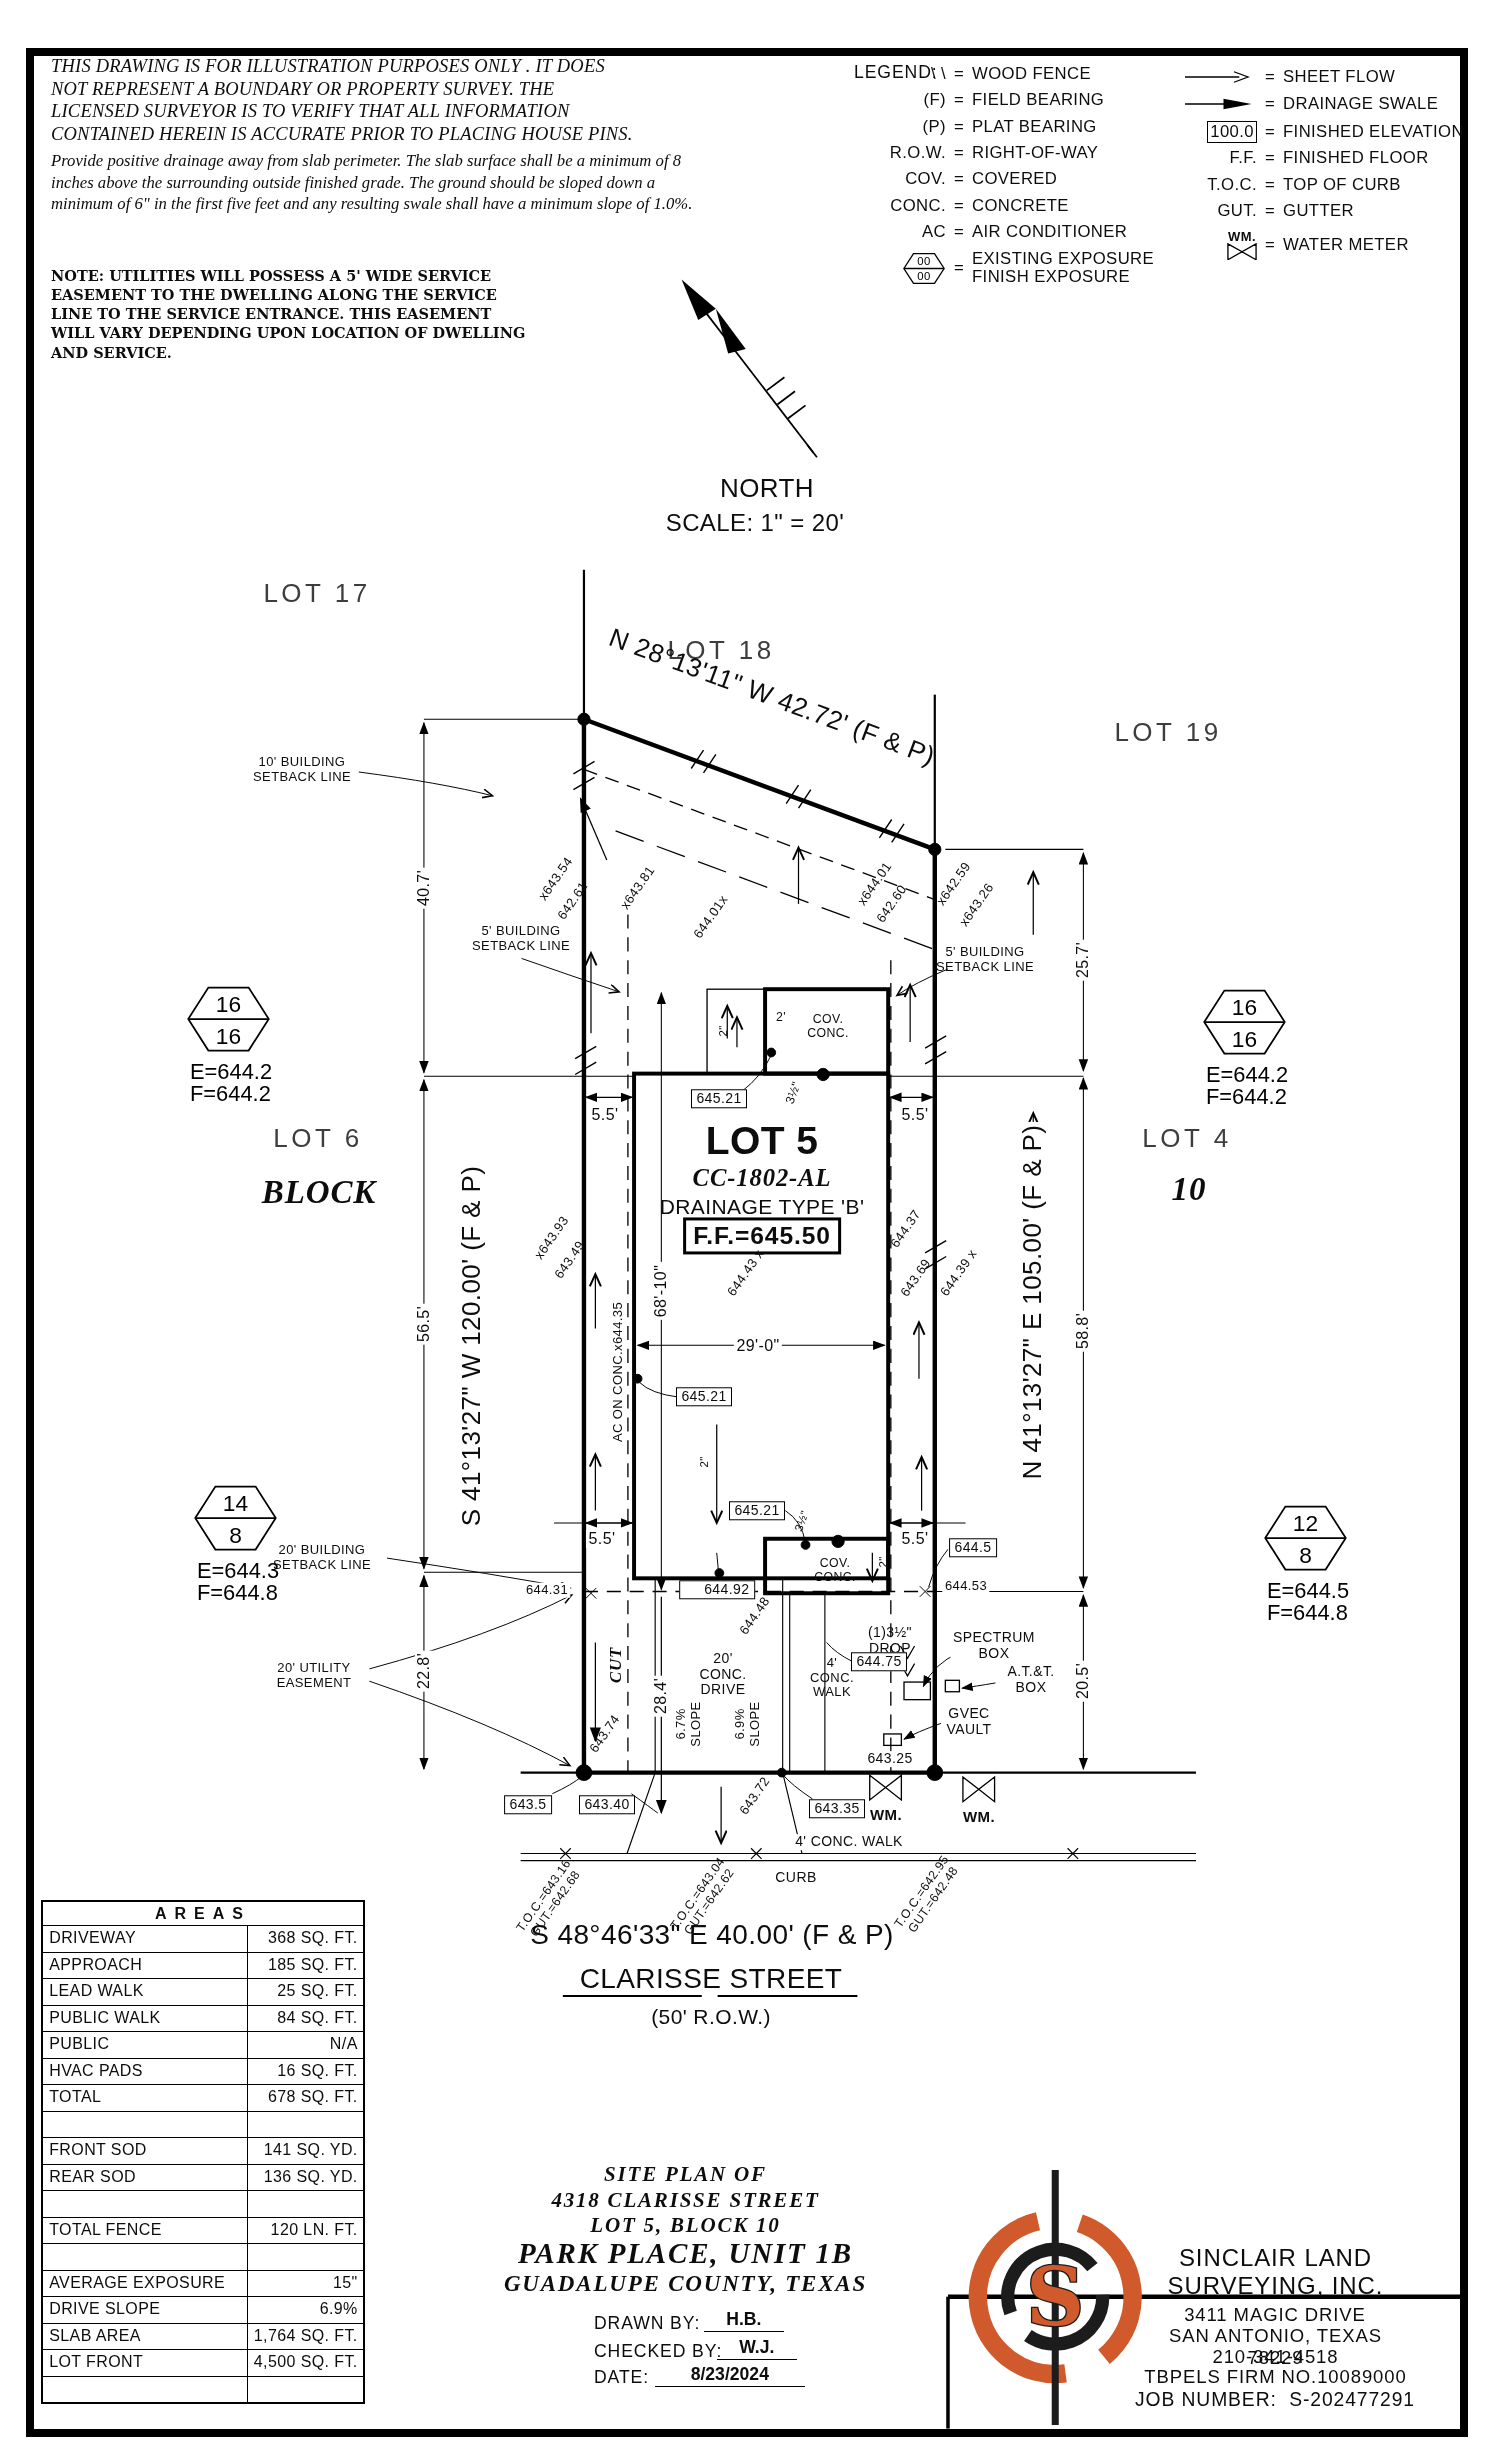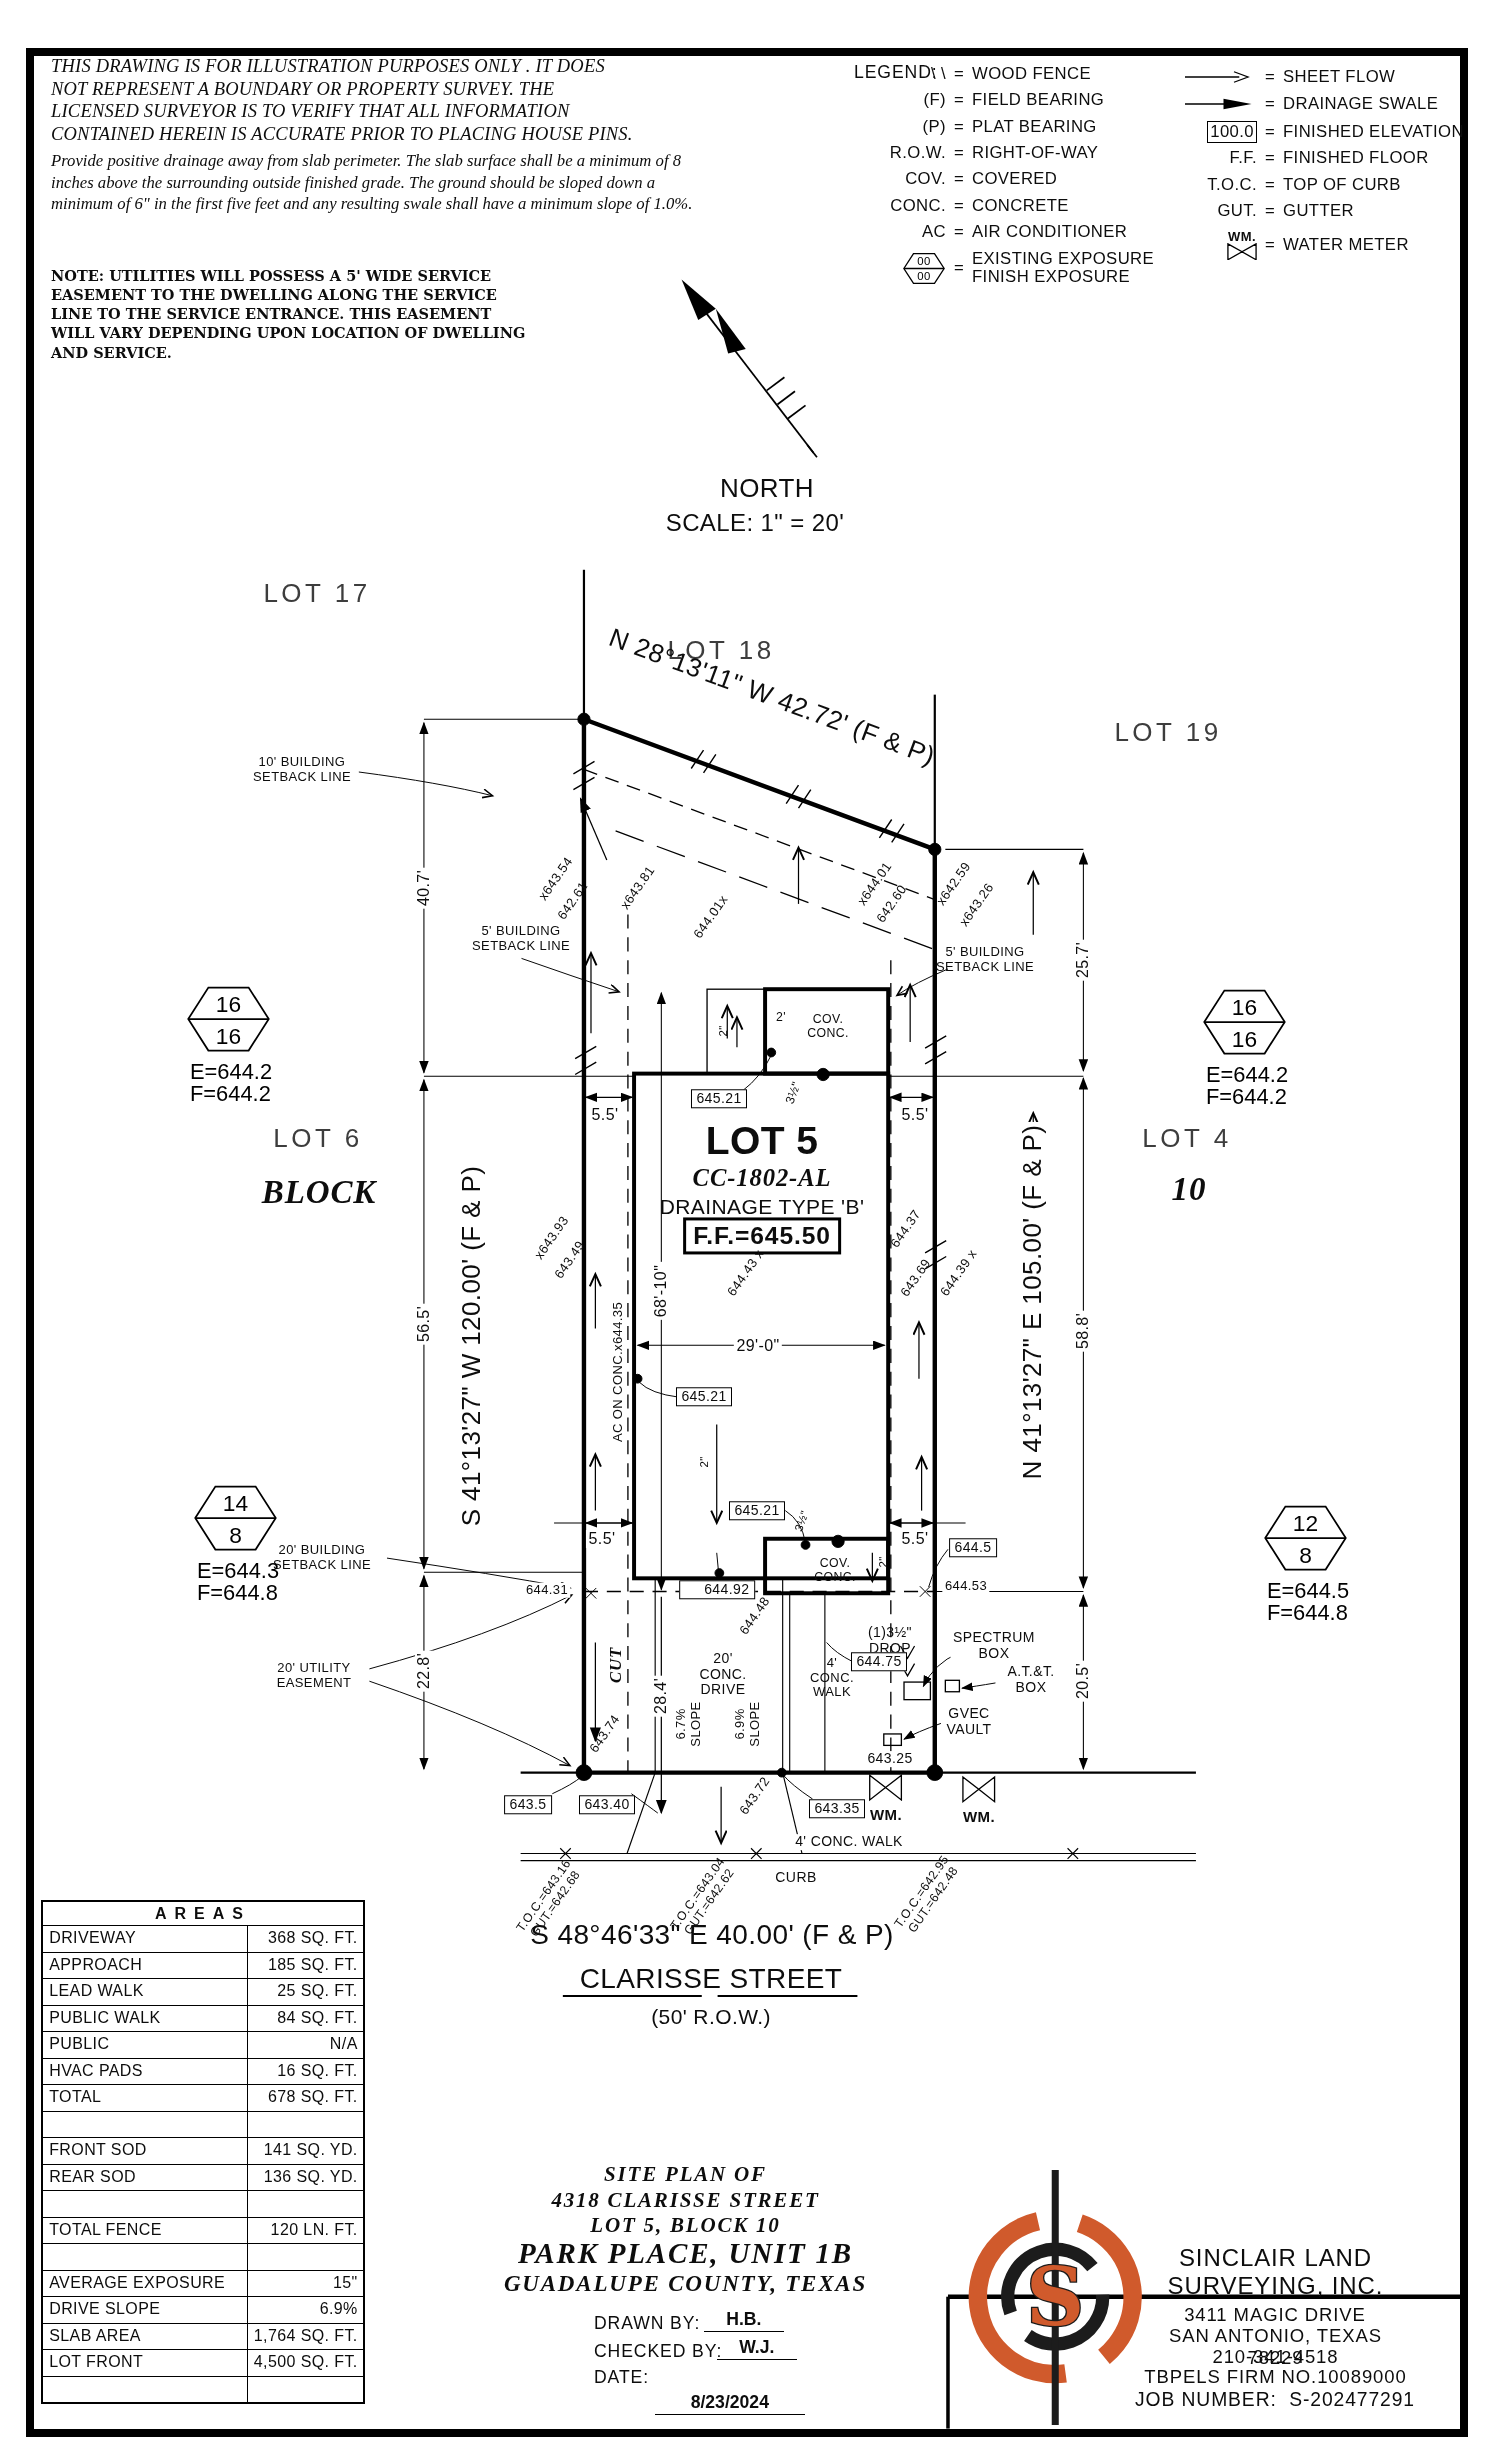--- a/index.html
+++ b/index.html
@@ -569,21 +569,21 @@
       <div class="tl tl1" style="top: 2188px;">4318 CLARISSE STREET</div>
       <div class="tl tl1" style="top: 2213px;">LOT 5, BLOCK 10</div>
       <div class="tl tl2" style="top: 2237px;">PARK PLACE, UNIT 1B</div>
       <div class="tl tl3" style="top: 2271px;">GUADALUPE COUNTY, TEXAS</div>
     </div>
   <span class="sig" style="left:594px;top:2313px;">DRAWN BY:</span>
   <span class="sigval" style="left:704px;top:2309px;min-width:62px;">H.B.</span>
   <span class="sig" style="left:594px;top:2341px;">CHECKED BY:</span>
   <span class="sigval" style="left:717px;top:2337px;min-width:62px;">W.J.</span>
   <span class="sig" style="left:594px;top:2367px;">DATE:</span>
-  <span class="sigval" style="left:655px;top:2364px;min-width:132px;margin-top:28px;">8/23/2024</span>
+  <span class="sigval" style="left:655px;top:2364px;min-width:132px;">8/23/2024</span>
 
   <div class="firm" style="left:1161px;top:2244px;width:229px;font-size:24px;">SINCLAIR LAND</div>
   <div class="firm" style="left:1161px;top:2272px;width:229px;font-size:24px;">SURVEYING, INC.</div>
   <div class="firm" style="left:1152px;top:2304px;width:246px;font-size:18.5px;">3411 MAGIC DRIVE</div>
   <div class="firm" style="left:1139px;top:2325px;width:273px;font-size:18.5px;">SAN ANTONIO, TEXAS 78229</div>
   <div class="firm" style="left:1161px;top:2346px;width:229px;font-size:18.5px;">210-341-4518</div>
   <div class="firm" style="left:1139px;top:2366px;width:273px;font-size:18.5px;">TBPELS FIRM NO.10089000</div>
   <div class="firm" style="left:1130px;top:2389px;width:290px;font-size:19.3px;">
     <span>JOB NUMBER:</span>&nbsp;&nbsp;<span>S-202477291</span>
   </div>

